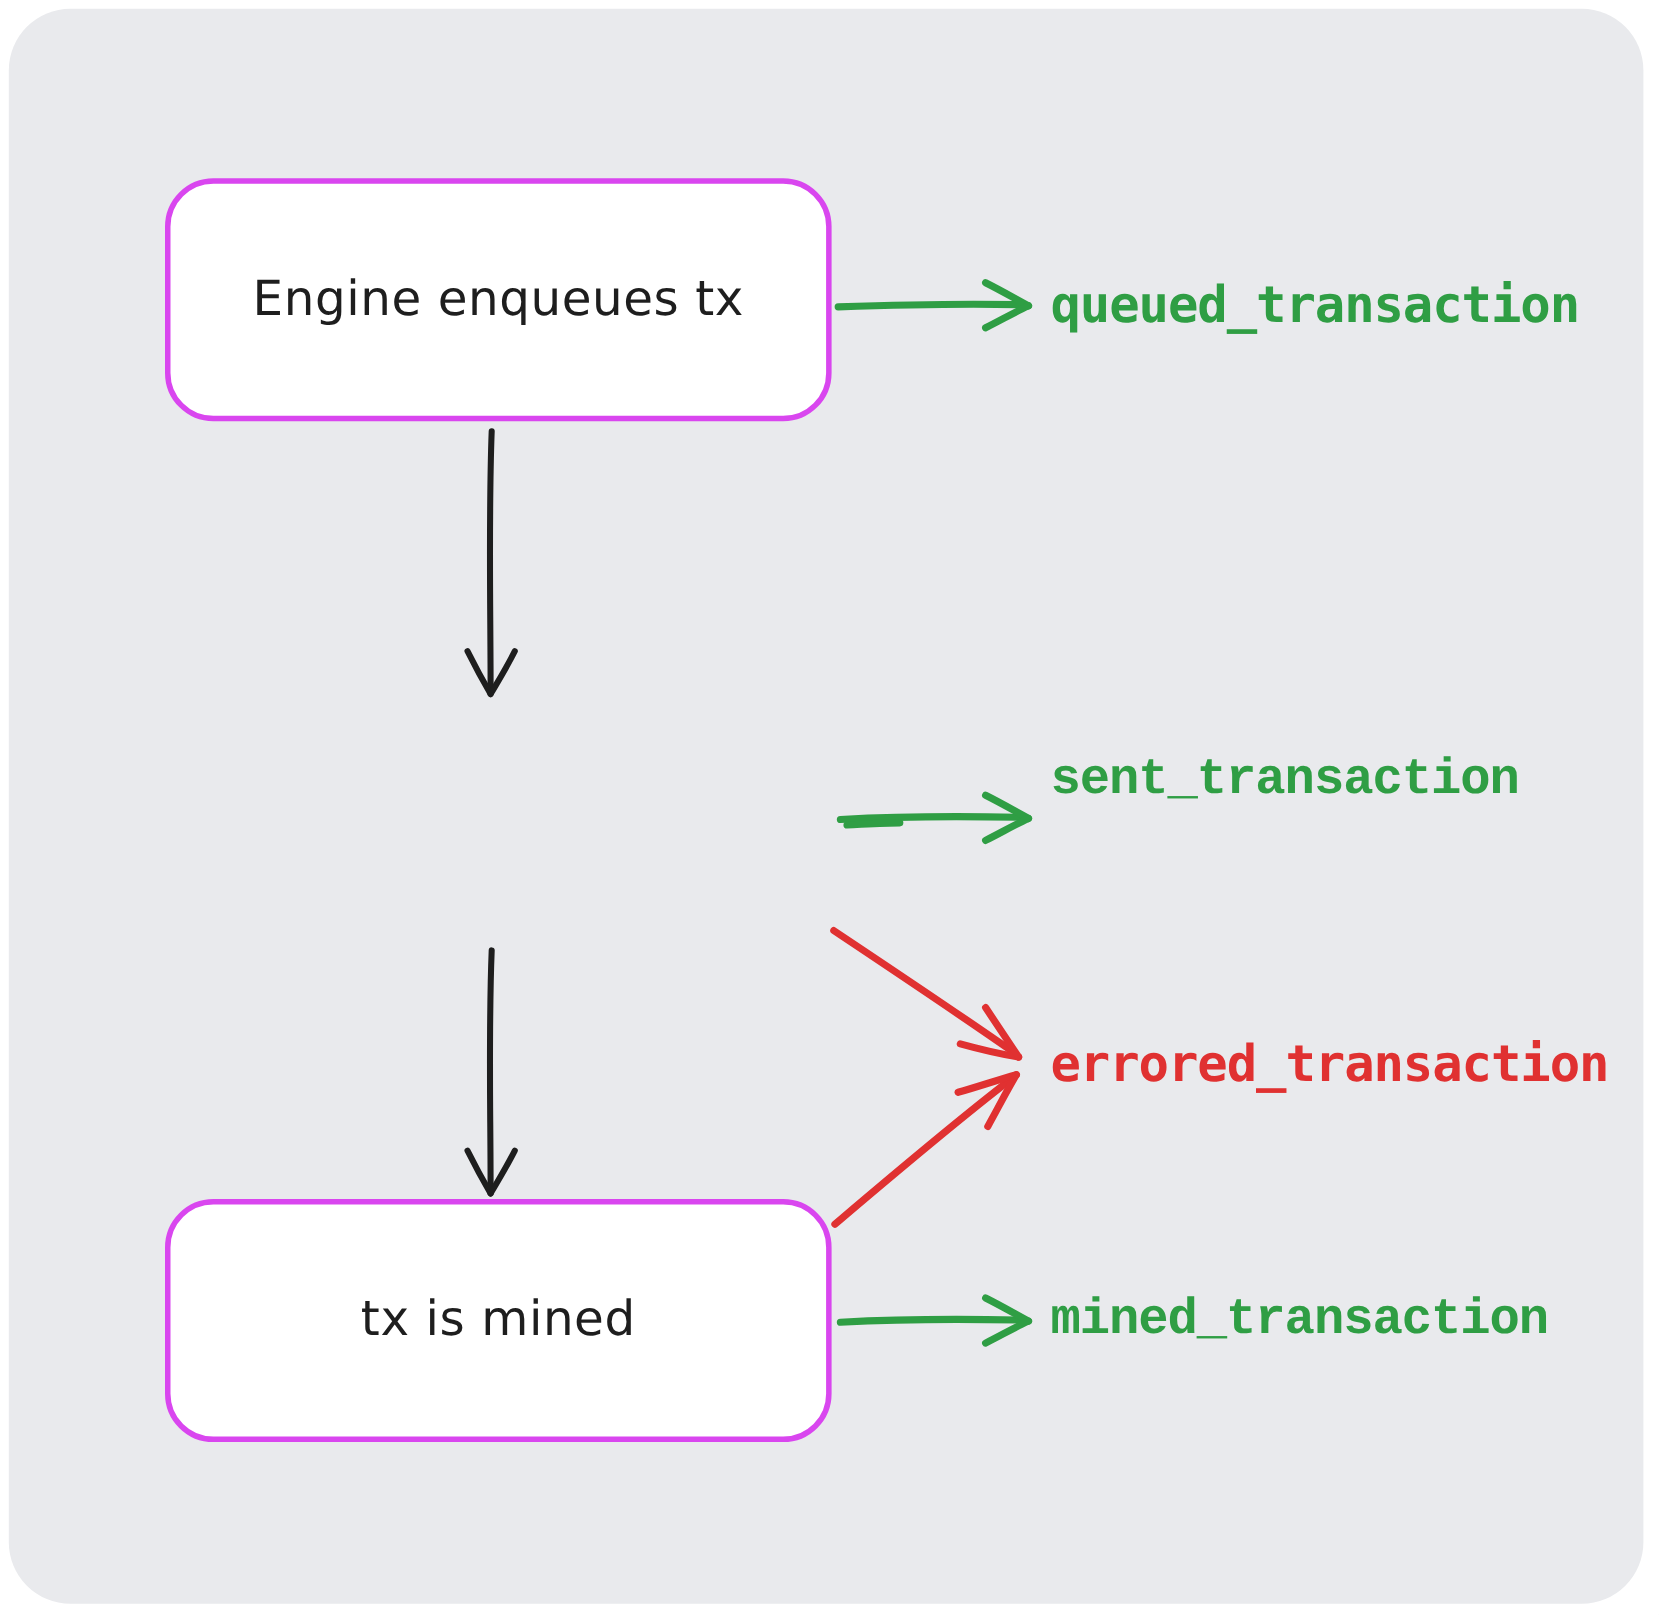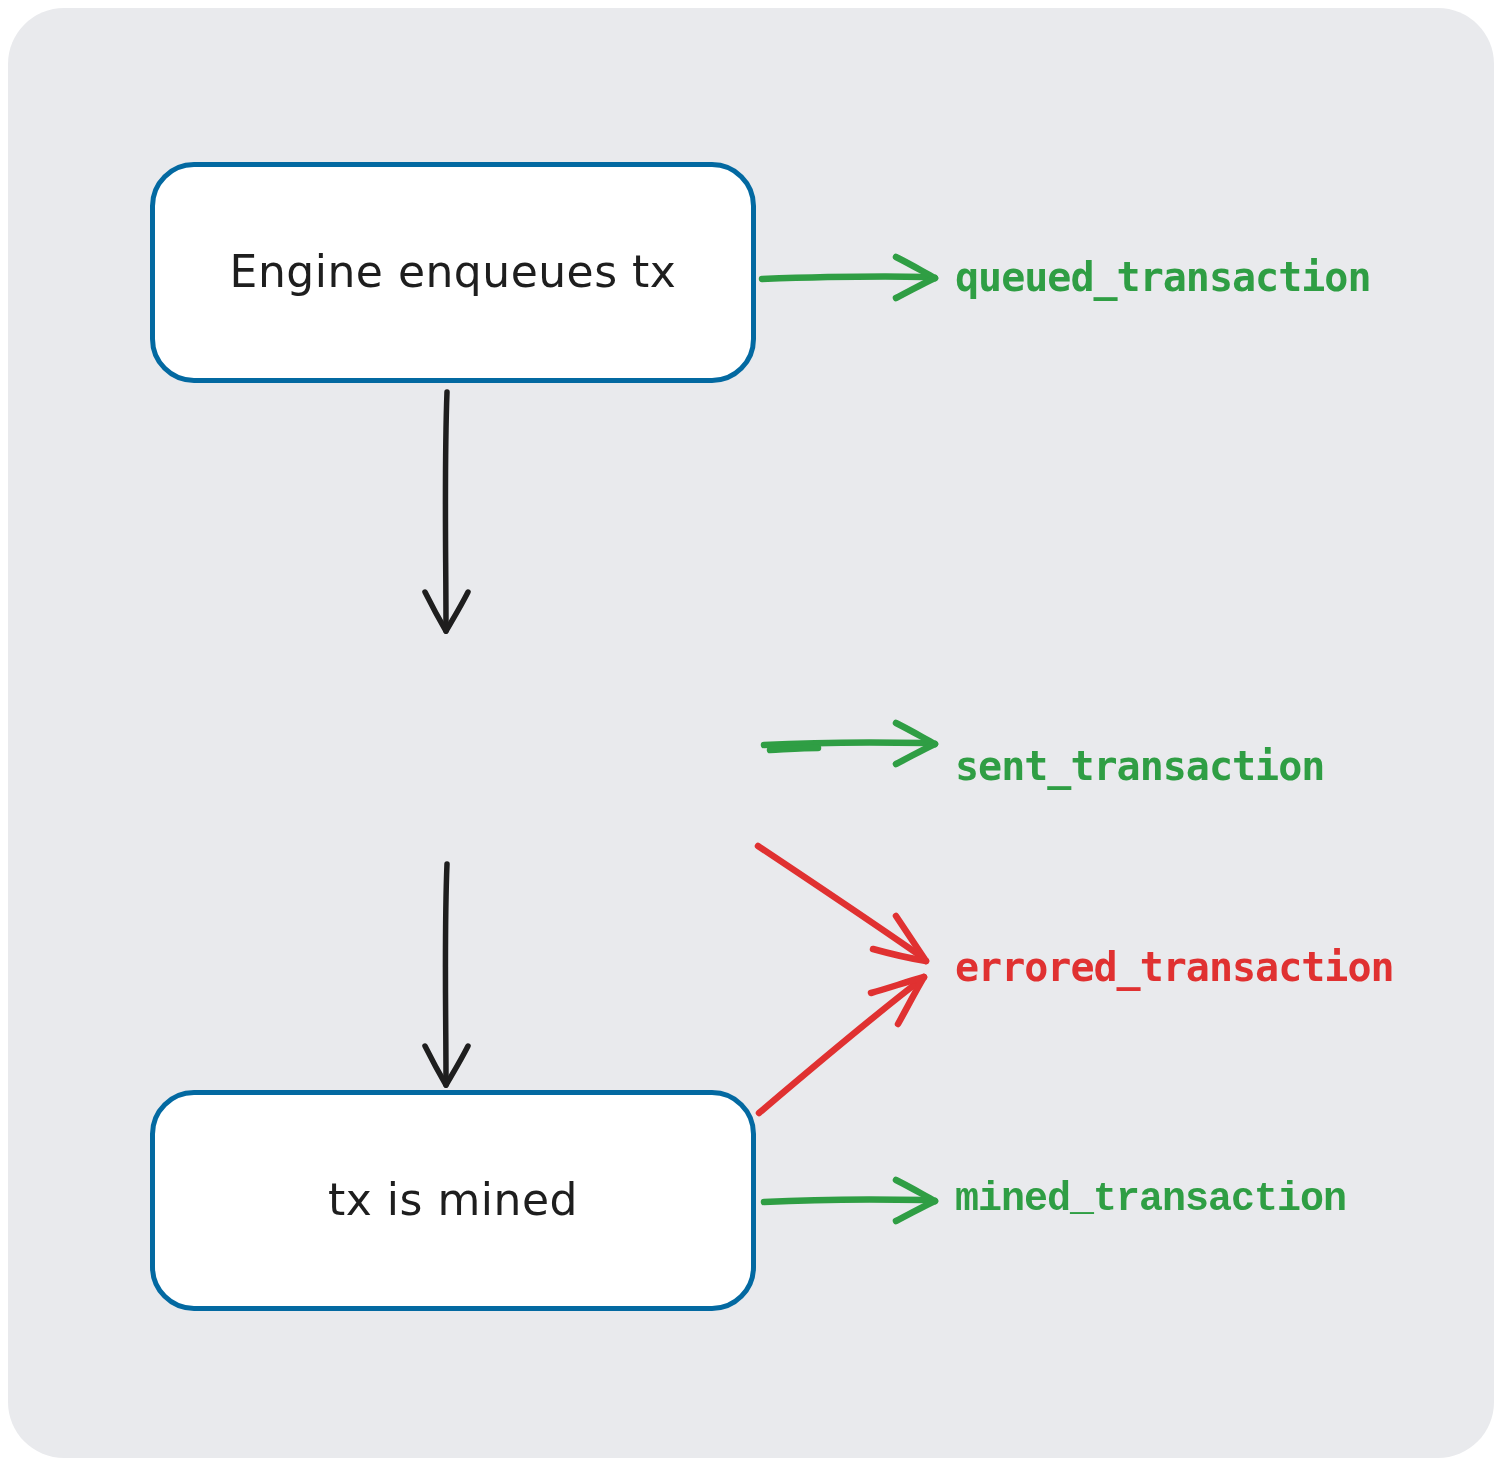--- a/index.html
+++ b/index.html
@@ -32,21 +32,21 @@
     width: 1508px;
     height: 1468px;
     pointer-events: none;
   }
   .node {
     position: absolute;
     box-sizing: border-box;
     width: 606px;
     height: 221px;
     background: #ffffff;
-    border: 5px solid #0369a1;
+    border: 5px solid #d946ef;
     border-radius: 44px;
     display: flex;
     align-items: center;
     justify-content: center;
     text-align: center;
     color: #1e1e1e;
     font-size: 44px;
     line-height: 1.32;
     letter-spacing: 0.5px;
     white-space: pre-line;
@@ -54,27 +54,27 @@
   }
   .node-1 { left: 150px; top: 162px; }
   .node-2 { left: 150px; top: 638px; }
   .node-3 { left: 150px; top: 1090px; align-items: center; }
   .event-label {
     position: absolute;
     left: 955px;
     height: 52px;
     line-height: 52px;
     font-family: "DejaVu Sans Mono", "Liberation Mono", monospace;
-    font-size: 40px;
+    font-size: 46px;
     font-weight: bold;
     letter-spacing: -1px;
     white-space: nowrap;
   }
   .event-1 { top: 251px; }
-  .event-2 { top: 740px; }
+  .event-2 { top: 683px; font-family: Liberation Mono, monospace; }
   .event-3 { top: 941px; text-align: center; }
   .event-4 { top: 1174px; }
 </style>
 </head>
 <body>
 
 <div class="canvas">
 
   <div class="panel" style="background: rgb(233, 234, 237);"></div>
 

